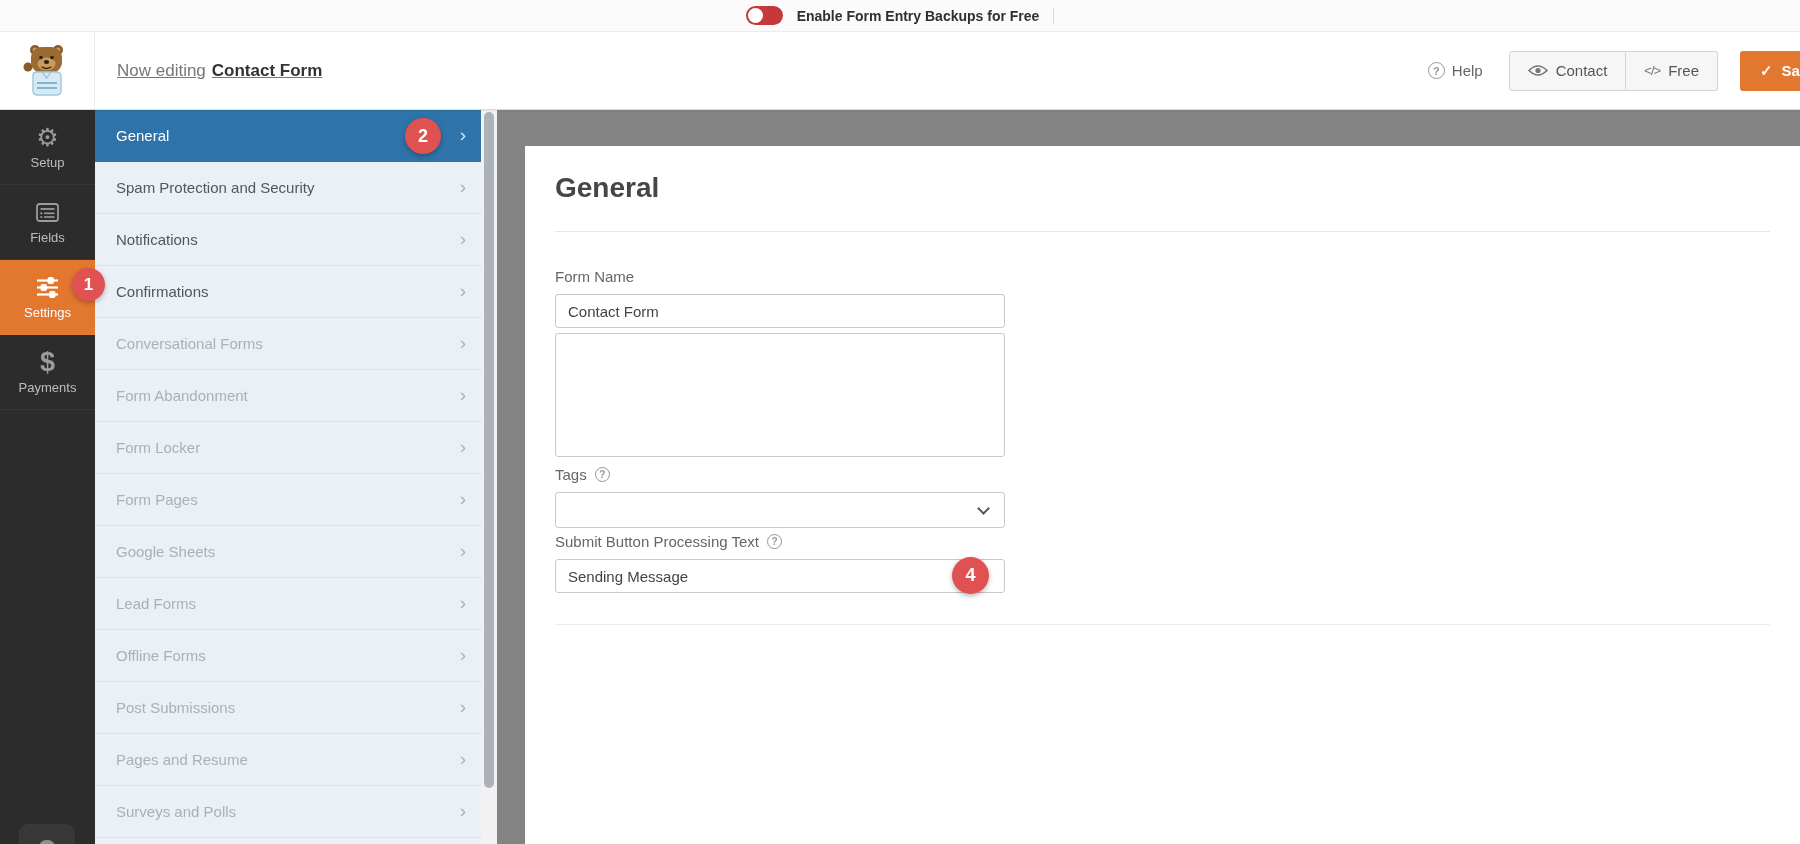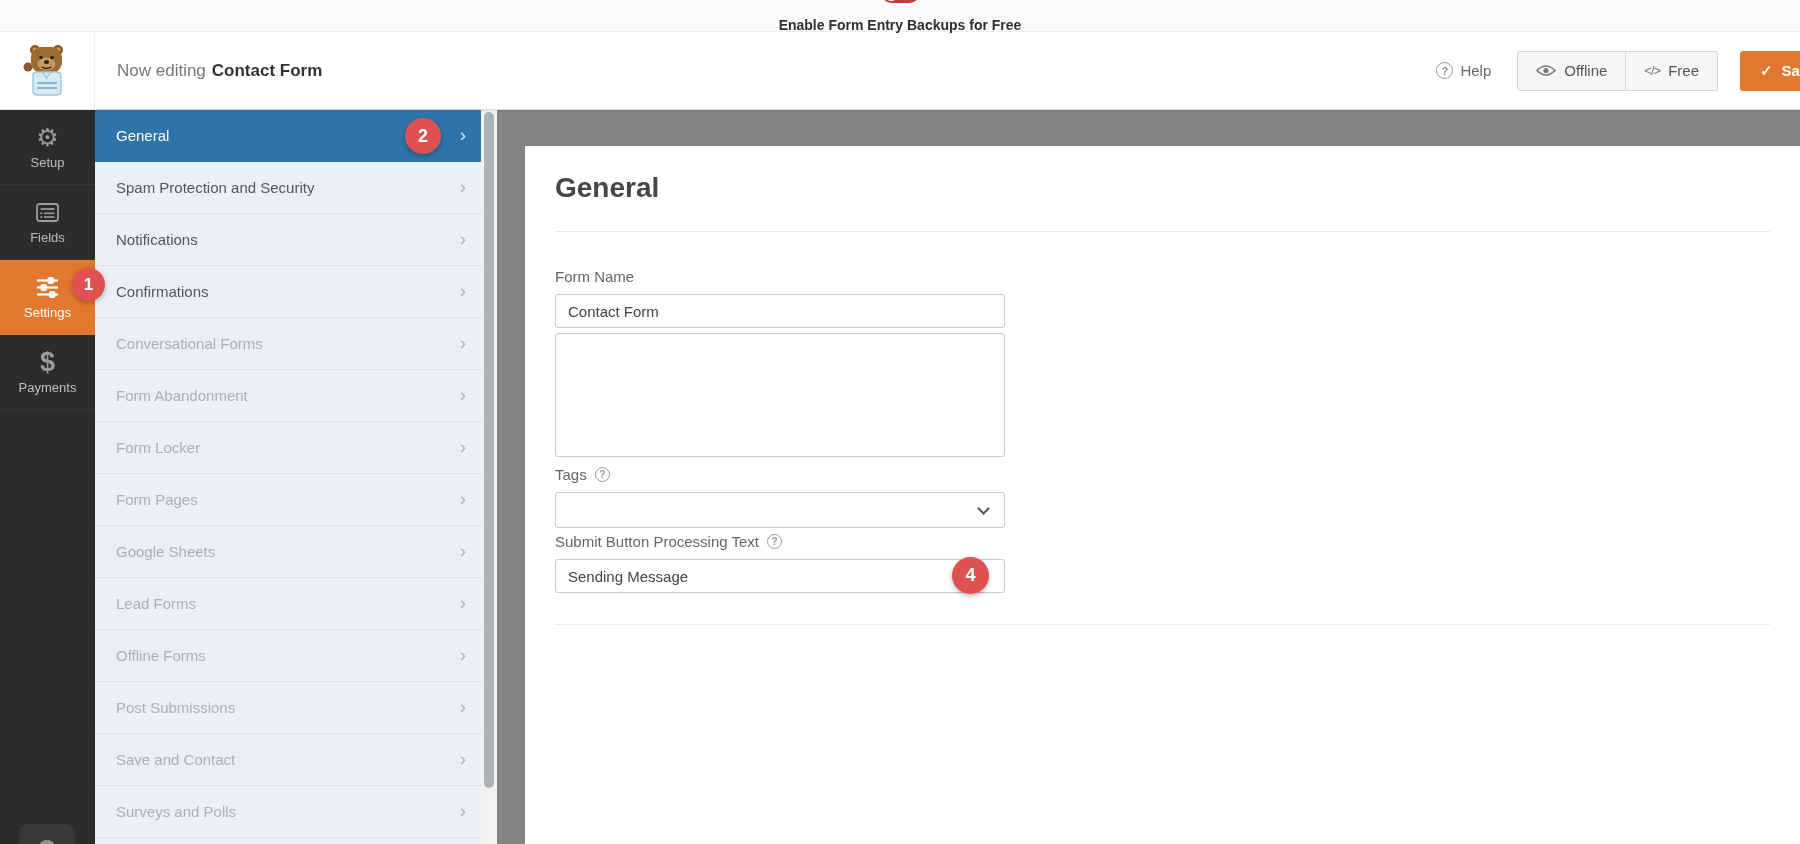--- a/index.html
+++ b/index.html
@@ -5,34 +5,34 @@
   * { box-sizing: border-box; }
   html,body { margin:0; padding:0; background:#555; }
   .app {
     position:relative; width:1800px; height:844px; overflow:hidden;
     background:#838383; font-family:"Liberation Sans",sans-serif;
     -webkit-font-smoothing:antialiased;
   }
 
   
   .promo-bar { position:absolute; top:0; left:0; width:100%; height:32px; background:#fbfbfb;
-    border-bottom:1px solid #ececec; display:flex; align-items:center; justify-content:center; gap:14px; z-index:20;flex-direction:column; }
+    border-bottom:1px solid #ececec; display:flex; align-items:center; justify-content:center; gap:14px; z-index:20; }
   .toggle { width:37px; height:19px; border-radius:10px; background:#c7383d; position:relative; cursor:pointer; flex:0 0 auto; }
   .toggle .knob { position:absolute; left:2px; top:2px; width:15px; height:15px; border-radius:50%; background:#fff; }
   .promo-title { font-size:14px; font-weight:bold; color:#2f2f2f; }
   .promo-sep { width:1px; height:16px; background:#d9d9d9; }
   .promo-desc { font-size:14px; color:#8a8a8a; }
 
   
   .header { position:absolute; top:32px; left:0; width:100%; height:78px; background:#fff;
     border-bottom:1px solid #dcdcdc; box-shadow:0 1px 2px rgba(0,0,0,.05); z-index:15; }
   .logo-panel { position:absolute; left:0; top:0; width:95px; height:100%; border-right:1px solid #eeeeee;
     display:flex; align-items:center; justify-content:center; background:#fff; }
   .header-title { position:absolute; left:117px; top:0; height:100%; display:flex; align-items:center; gap:6px;
-    font-size:17px; color:#777; }
+    font-size:17px; color:#777;text-decoration:underline; }
   .header-title b { color:#333; font-weight:700; }
   .header-actions { position:absolute; right:0; top:0; height:100%; display:flex; align-items:center; }
   .help-btn { display:flex; align-items:center; gap:7px; color:#666; font-size:15px; margin-right:20px; cursor:pointer; background:none; border:none; font-family:inherit; }
   .qmark { width:17px; height:17px; border-radius:50%; border:1.5px solid #969696; color:#969696; font-size:11px;
     display:flex; align-items:center; justify-content:center; font-weight:bold; flex:0 0 auto; }
   .btn { height:40px; display:flex; align-items:center; gap:8px; padding:0 18px; background:#f6f6f6;
     border:1px solid #d5d5d5; color:#555; font-size:15px; cursor:pointer; font-family:inherit; }
   .btn.preview { border-radius:3px 0 0 3px; }
   .btn.embed { border-radius:0 3px 3px 0; border-left:none; }
   .btn.save { background:#e27730; color:#fff; border:none; border-radius:3px; margin-left:22px; margin-right:-70px;
@@ -135,21 +135,21 @@
         <span class="qmark">?</span>
         <span>Help</span>
       </button>
       <button class="btn preview">
         <span style="display:flex;">
           <svg width="20" height="13" viewBox="0 0 20 13">
               <path d="M1 6.5 Q10 -2.5 19 6.5 Q10 15.5 1 6.5 Z" fill="none" stroke="#777" stroke-width="1.6"></path>
               <circle cx="10" cy="6.5" r="2.6" fill="#777"></circle>
             </svg>
         </span>
-        <span>Offline</span>
+        <span>Contact</span>
       </button>
       <button class="btn embed">
         <span class="embed-glyph">&lt;/&gt;</span>
         <span>Free</span>
       </button>
       <button class="btn save">
         <span class="check-glyph">✓</span>
         <span>Save</span>
       </button>
     </div>
@@ -240,21 +240,21 @@
       </div>
       <div class="menu-item disabled">
         <span>Offline Forms</span>
         <span class="chev">›</span>
       </div>
       <div class="menu-item disabled">
         <span>Post Submissions</span>
         <span class="chev">›</span>
       </div>
       <div class="menu-item disabled">
-        <span>Save and Contact</span>
+        <span>Pages and Resume</span>
         <span class="chev">›</span>
       </div>
       <div class="menu-item disabled">
         <span>Surveys and Polls</span>
         <span class="chev">›</span>
       </div>
     </div>
 
   <div class="scrollbar">
     <div class="scroll-thumb"></div>

